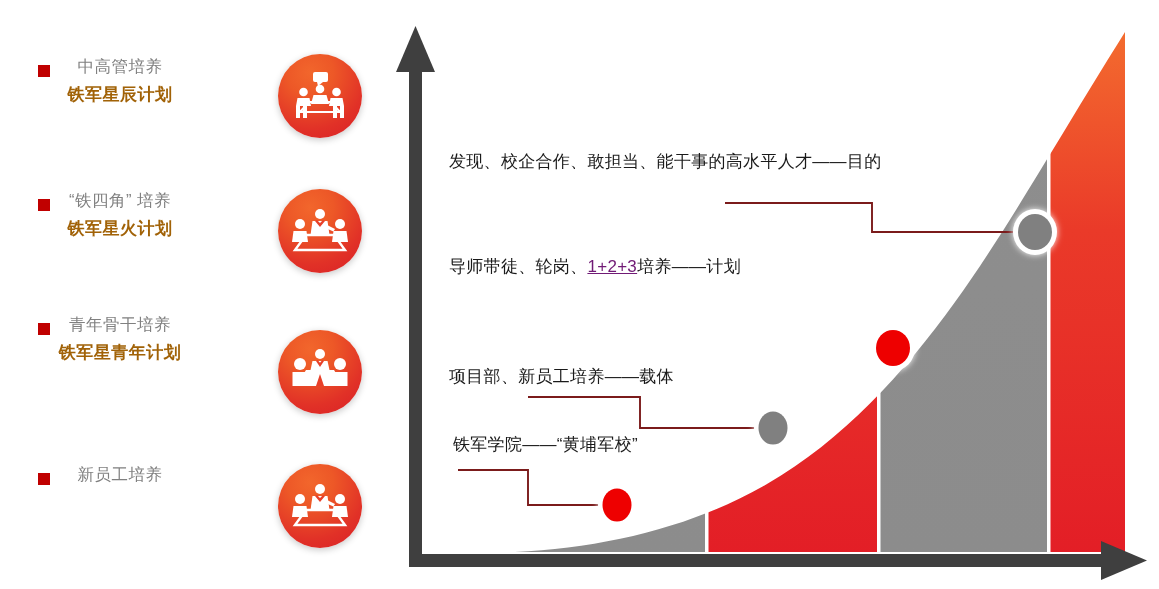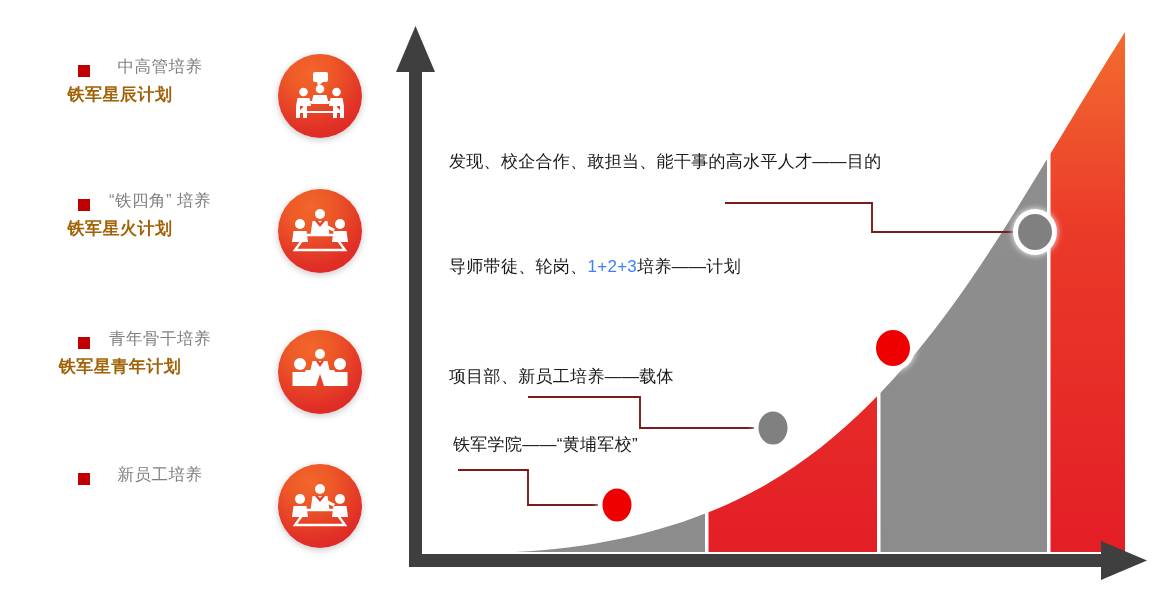--- a/index.html
+++ b/index.html
@@ -8,21 +8,21 @@
     background:#ffffff;
     font-family:"Liberation Sans","DejaVu Sans",sans-serif;
     overflow:hidden;
     position:relative;
   }
   #stage{position:absolute;left:0;top:0;width:1159px;height:589px;}
 
   
   .legend{position:absolute;left:0;top:0;width:270px;height:589px;}
   .legend-item{position:absolute;left:0;width:250px;height:90px;}
-  .legend-row{position:relative;height:30px;margin-left:40px;}
+  .legend-row{position:relative;height:30px;}
   .bullet{
     position:absolute;left:38px;top:9px;
     width:12px;height:12px;background:#C00000;
   }
   .legend-top{
     position:absolute;left:0;top:0;width:240px;
     text-align:center;
     font-size:16.5px;color:#808080;letter-spacing:.5px;
     white-space:nowrap;
   }
@@ -45,21 +45,21 @@
   
   .chart{position:absolute;left:395px;top:14px;width:764px;height:575px;}
   .chart svg{display:block;}
 
   
   .callout{
     position:absolute;
     font-size:17px;color:#1a1a1a;line-height:1.45;
     white-space:nowrap;letter-spacing:.3px;
   }
-  .callout .num{color:#3b82f6;}
+  .callout .num{color:#701a75;text-decoration:underline;}
 </style>
 </head>
 <body>
 
 <div id="stage">
 
   <div class="legend">
 
     <div class="legend-item" style="top:56px">
       <div class="legend-row">
@@ -70,21 +70,21 @@
     </div>
 
     <div class="legend-item" style="top:190px">
       <div class="legend-row">
         <span class="bullet"></span>
         <span class="legend-top">“铁四角” 培养</span>
       </div>
       <span class="legend-bottom">铁军星火计划</span>
     </div>
 
-    <div class="legend-item" style="top:328px">
+    <div class="legend-item" style="top:314px">
       <div class="legend-row">
         <span class="bullet"></span>
         <span class="legend-top">青年骨干培养</span>
       </div>
       <span class="legend-bottom">铁军星青年计划</span>
     </div>
 
     <div class="legend-item" style="top:464px">
       <div class="legend-row">
         <span class="bullet"></span>

